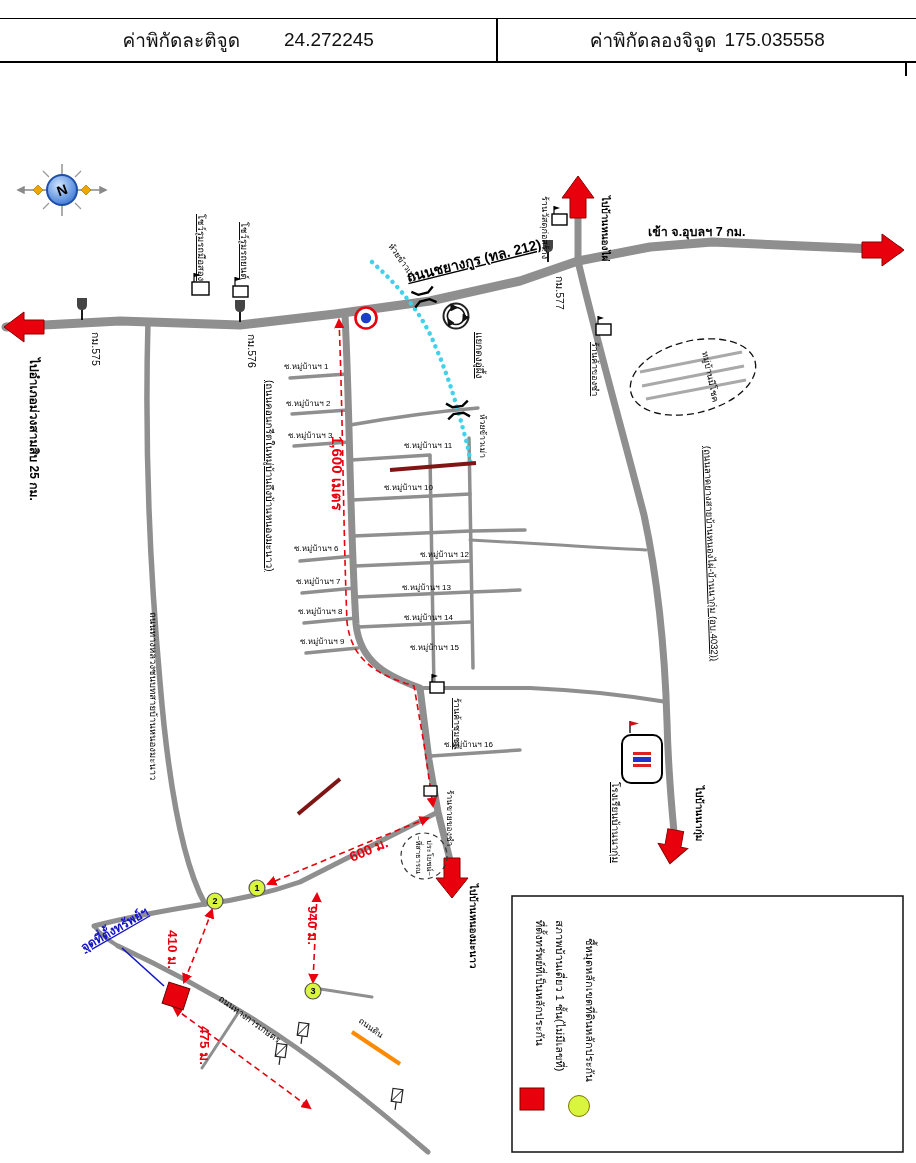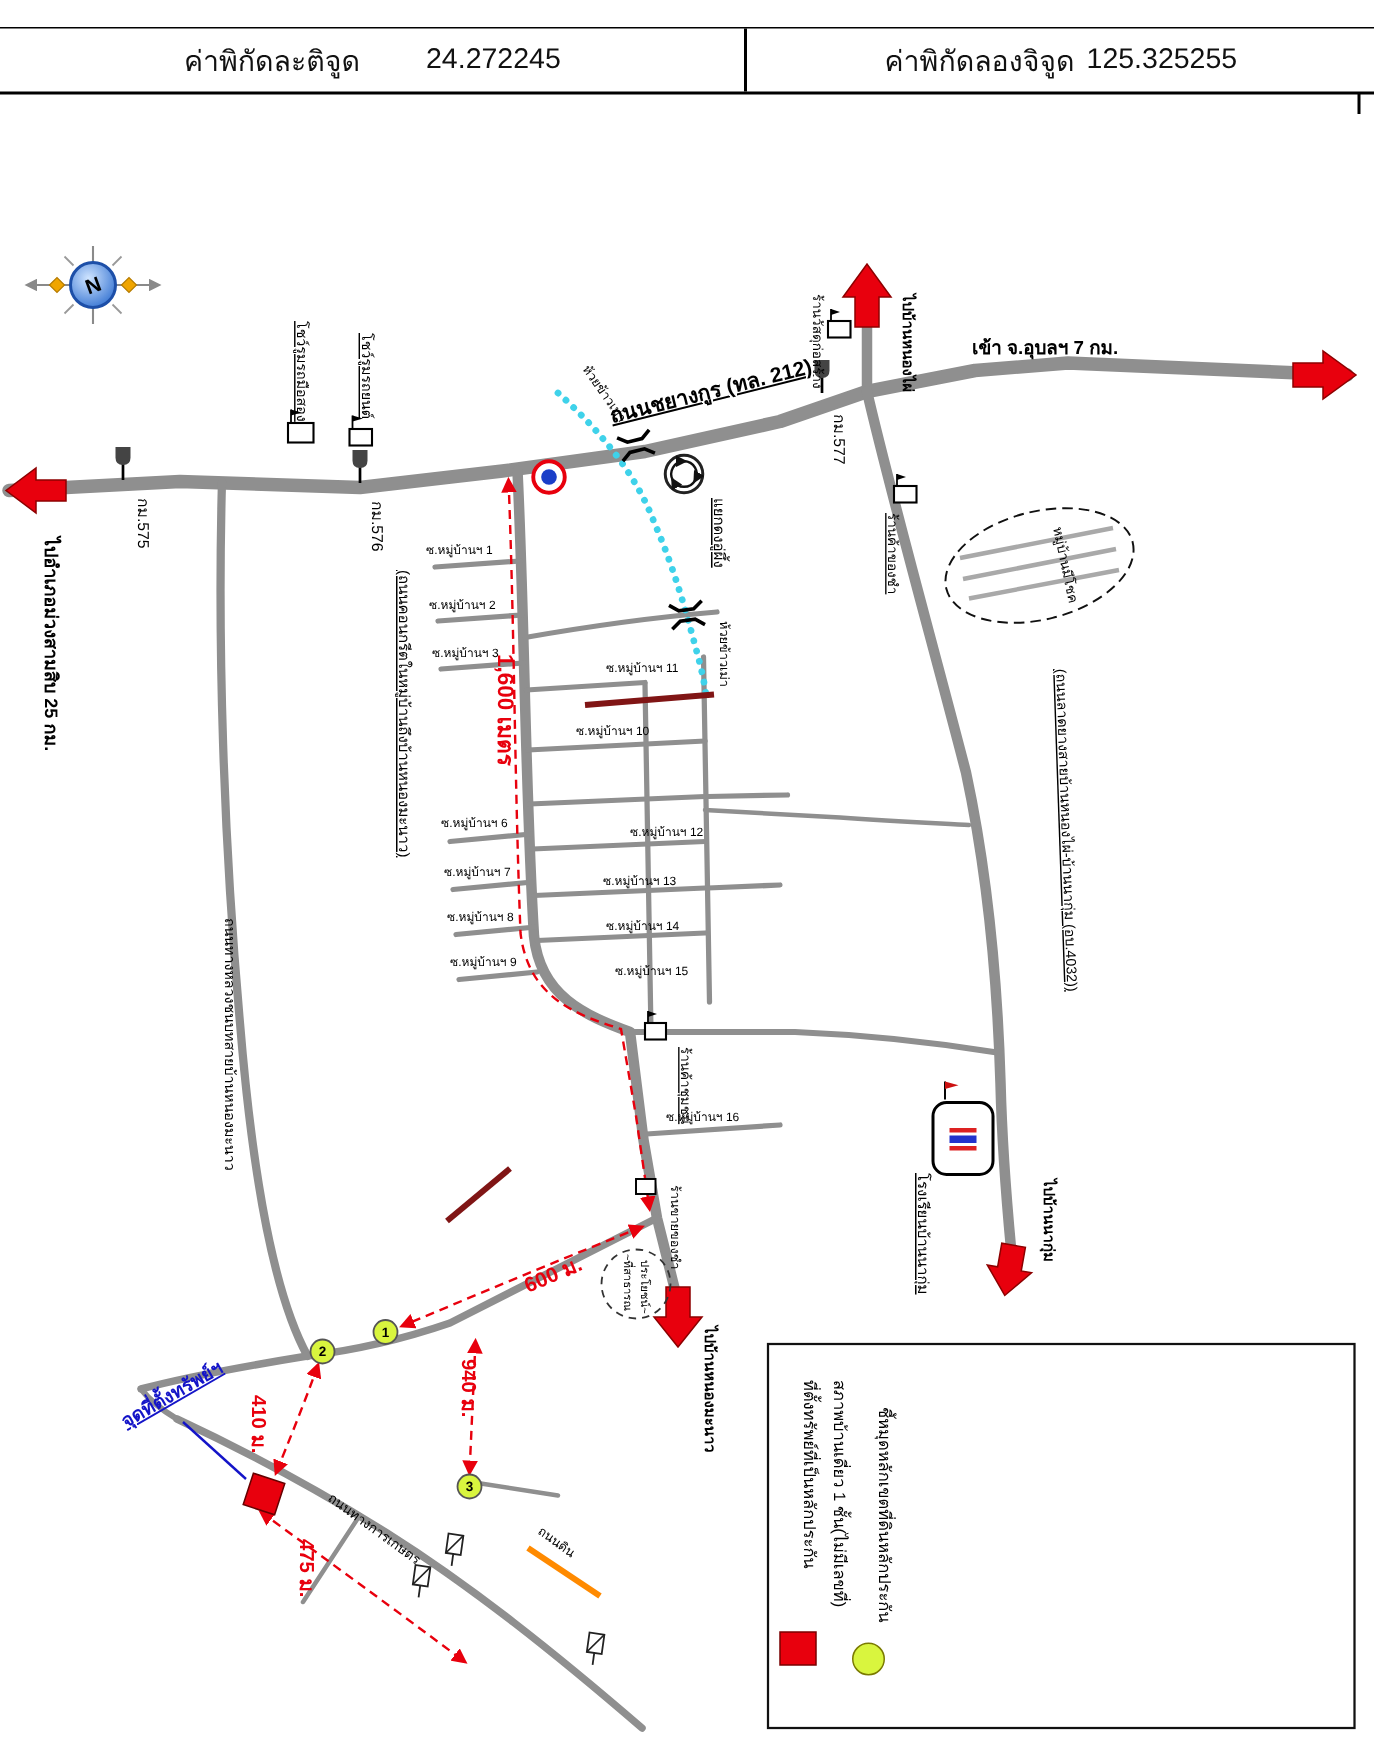--- a/index.html
+++ b/index.html
@@ -25,21 +25,21 @@
 <div class="page">
 
   <div class="header">
     <div class="cell left">
       <span>ค่าพิกัดละติจูด</span>
       <span>24.272245</span>
     </div>
     <div class="vdiv"></div>
     <div class="cell right">
       <span>ค่าพิกัดลองจิจูด</span>
-      <span>125.325255</span>
+      <span>175.035558</span>
     </div>
   </div>
   <div class="edge-tick"></div>
 
   <svg width="916" height="1163" viewBox="0 0 916 1163">
     <defs>
       <marker id="mred" viewBox="0 0 10 10" refX="8" refY="5" markerWidth="6.5" markerHeight="6.5" orient="auto-start-reverse">
         <path d="M0,0 L10,5 L0,10 Z" fill="#e8000d"></path>
       </marker>
       <marker id="mgray" viewBox="0 0 10 10" refX="8" refY="5" markerWidth="6" markerHeight="6" orient="auto-start-reverse">

